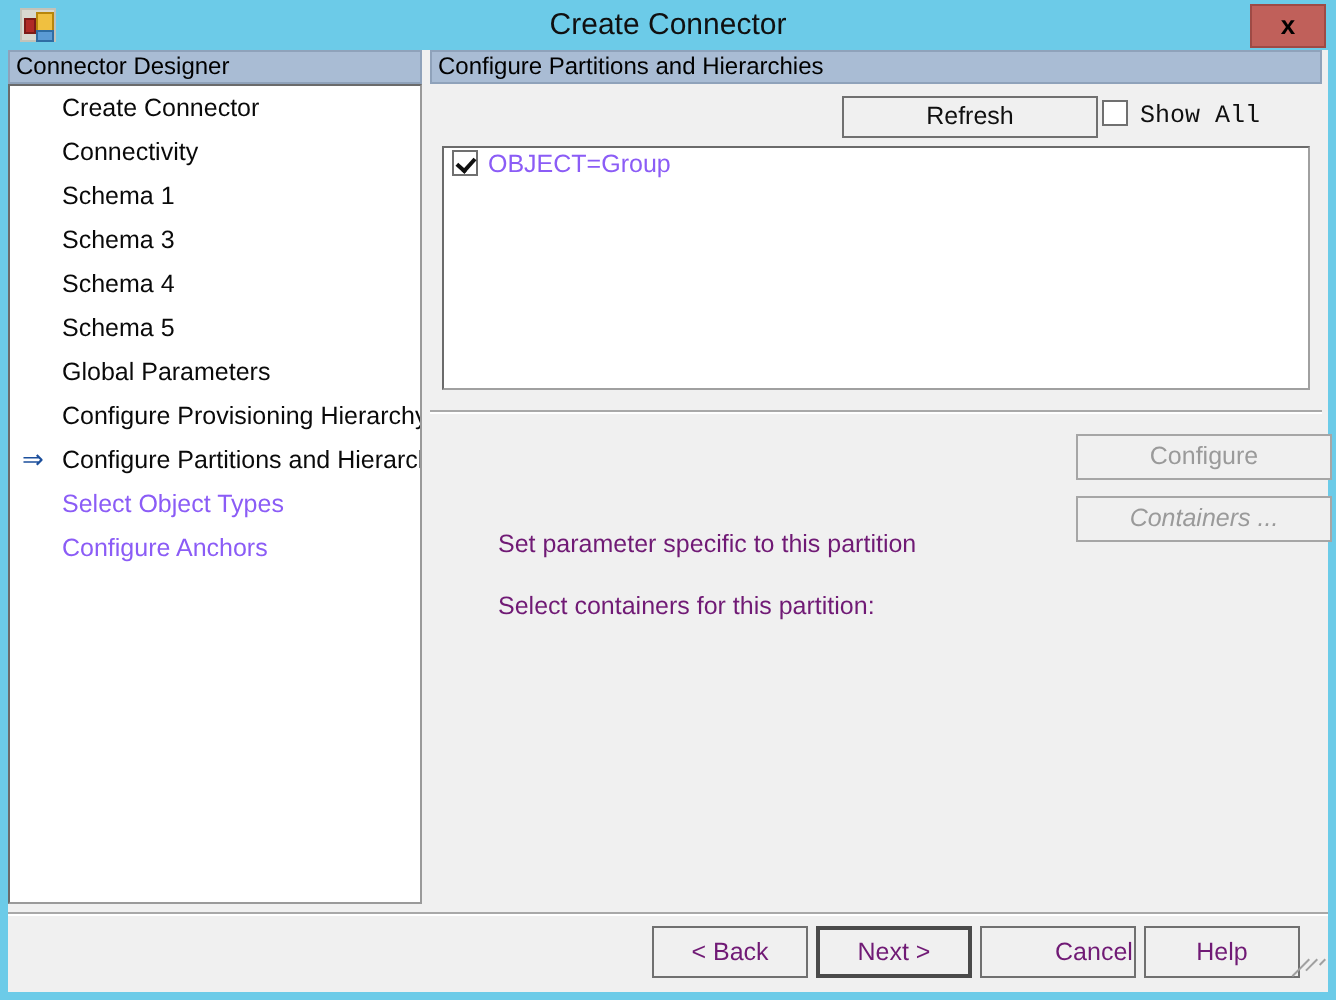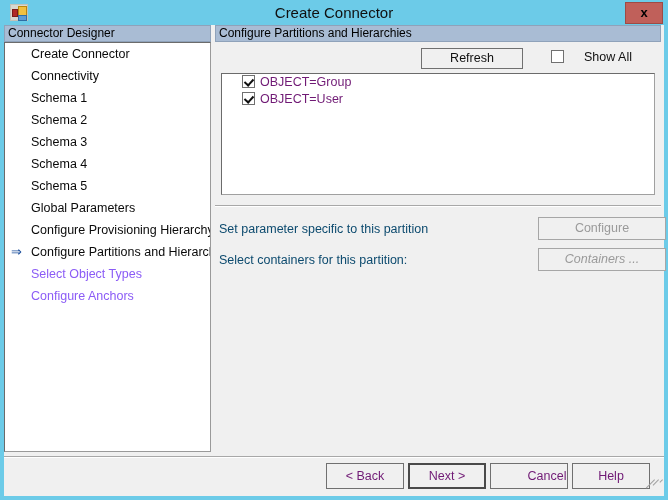--- a/index.html
+++ b/index.html
@@ -165,21 +165,21 @@
     text-align: right;
     font-size: 12.5px;
     color: #101010;
     overflow: hidden;
     white-space: nowrap;
     direction: rtl;
   }
   #refresh-button {
     position: absolute;
     left: 206px; top: 23px;
-    width: 102px; height: 21px;
+    width: 128px; height: 21px;
     background: #f0f0f0;
     border: 1px solid #707070;
     box-sizing: border-box;
     font-size: 12.5px;
     color: #101010;
     text-align: center;
     line-height: 19px;
     cursor: pointer;
     font-family: "Liberation Sans", sans-serif;
   }
@@ -202,62 +202,64 @@
   .cb.checked::after {
     content: "";
     position: absolute;
     left: 3px; top: 1px;
     width: 4px; height: 7px;
     border: solid #101010;
     border-width: 0 2px 2px 0;
     transform: rotate(42deg);
   }
   #showall-label {
-    margin-left: 20px;
+    margin-left: 6px;
+    font-family: Liberation Mono, monospace;
   }
   
   #partition-list {
     position: absolute;
     left: 6px; top: 48px;
     width: 434px; height: 122px;
     background: #ffffff;
     border: 1px solid #a0a0a0;
     border-top: 1px solid #6b6b6b;
     border-left: 1px solid #6b6b6b;
     box-sizing: border-box;
     overflow: hidden;
   }
   .list-row {
     height: 17px;
     line-height: 17px;
     font-size: 12.5px;
-    color: #701a75;
-    padding-left: 20px;
+    color: #8b5cf6;
+    padding-left: 4px;
     white-space: nowrap;
     cursor: default;
   }
   .list-row .cb {
     margin-right: 5px;
   }
   
   #divider {
     position: absolute;
     left: 0px; top: 180px;
     width: 446px; height: 2px;
     border-top: 1px solid #a8a8a8;
     border-bottom: 1px solid #ffffff;
     box-sizing: border-box;
   }
   
   .lower-label {
     position: absolute;
-    left: 4px;
-    font-size: 12.5px;
-    color: #0c4a6e;
+    left: 34px;
+    font-size: 12.5px;
+    color: #701a75;
     white-space: nowrap;
+    margin-top: 43px;
   }
   #set-param-label { top: 197px; }
   #select-containers-label { top: 228px; }
   .lower-button {
     position: absolute;
     left: 290px;
     width: 128px; height: 23px;
     background: #f0f0f0;
     border: 1px solid #a6a6a6;
     box-sizing: border-box;
@@ -326,21 +328,20 @@
   </div>
 
   <div id="client">
 
     <div id="left-panel">
       <div id="left-header">Connector Designer</div>
       <div id="tree-box">
           <div class="tree-item"><span>Create Connector</span></div>
           <div class="tree-item"><span>Connectivity</span></div>
           <div class="tree-item"><span>Schema 1</span></div>
-          <div class="tree-item"><span>Schema 2</span></div>
           <div class="tree-item"><span>Schema 3</span></div>
           <div class="tree-item"><span>Schema 4</span></div>
           <div class="tree-item"><span>Schema 5</span></div>
           <div class="tree-item"><span>Global Parameters</span></div>
           <div class="tree-item"><span>Configure Provisioning Hierarchy</span></div>
           <div class="tree-item"><span class="step-arrow">⇒</span><span>Configure Partitions and Hierarchies</span></div>
           <div class="tree-item disabled"><span>Select Object Types</span></div>
           <div class="tree-item disabled"><span>Configure Anchors</span></div>
         </div>
     </div>
@@ -351,21 +352,20 @@
       <div id="partitions-label">artitions:</div>
 
       <div id="refresh-button">Refresh</div>
 
       <div id="showall-wrap">
         <span class="cb" id="showall-cb"></span><span id="showall-label">Show All</span>
       </div>
 
       <div id="partition-list">
           <div class="list-row"><span class="cb checked"></span><span>OBJECT=Group</span></div>
-          <div class="list-row"><span class="cb checked"></span><span>OBJECT=User</span></div>
         </div>
 
       <div id="divider"></div>
 
       <div id="set-param-label" class="lower-label">Set parameter specific to this partition</div>
       <div id="configure-button" class="lower-button">Configure</div>
 
       <div id="select-containers-label" class="lower-label">Select containers for this partition:</div>
       <div id="containers-button" class="lower-button">Containers ...</div>
     </div>

